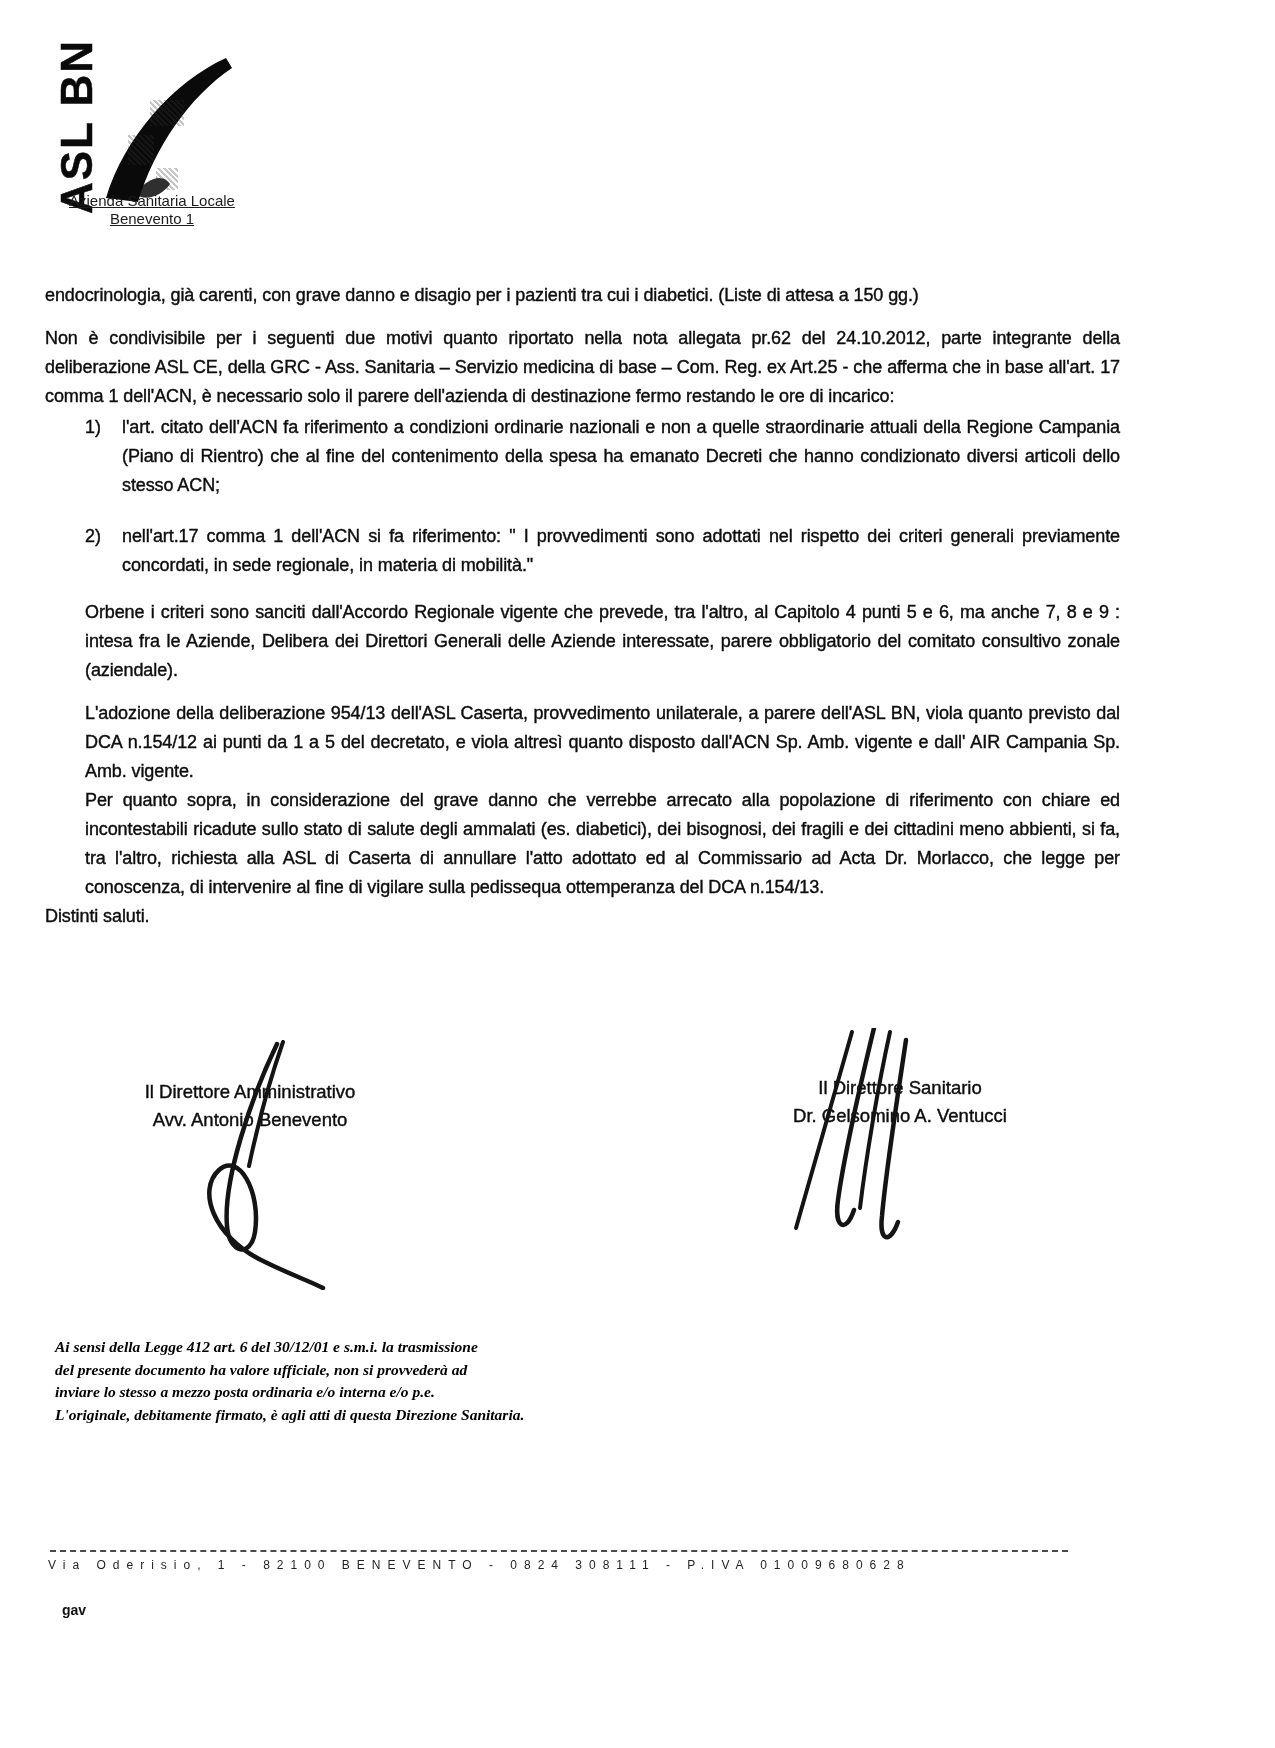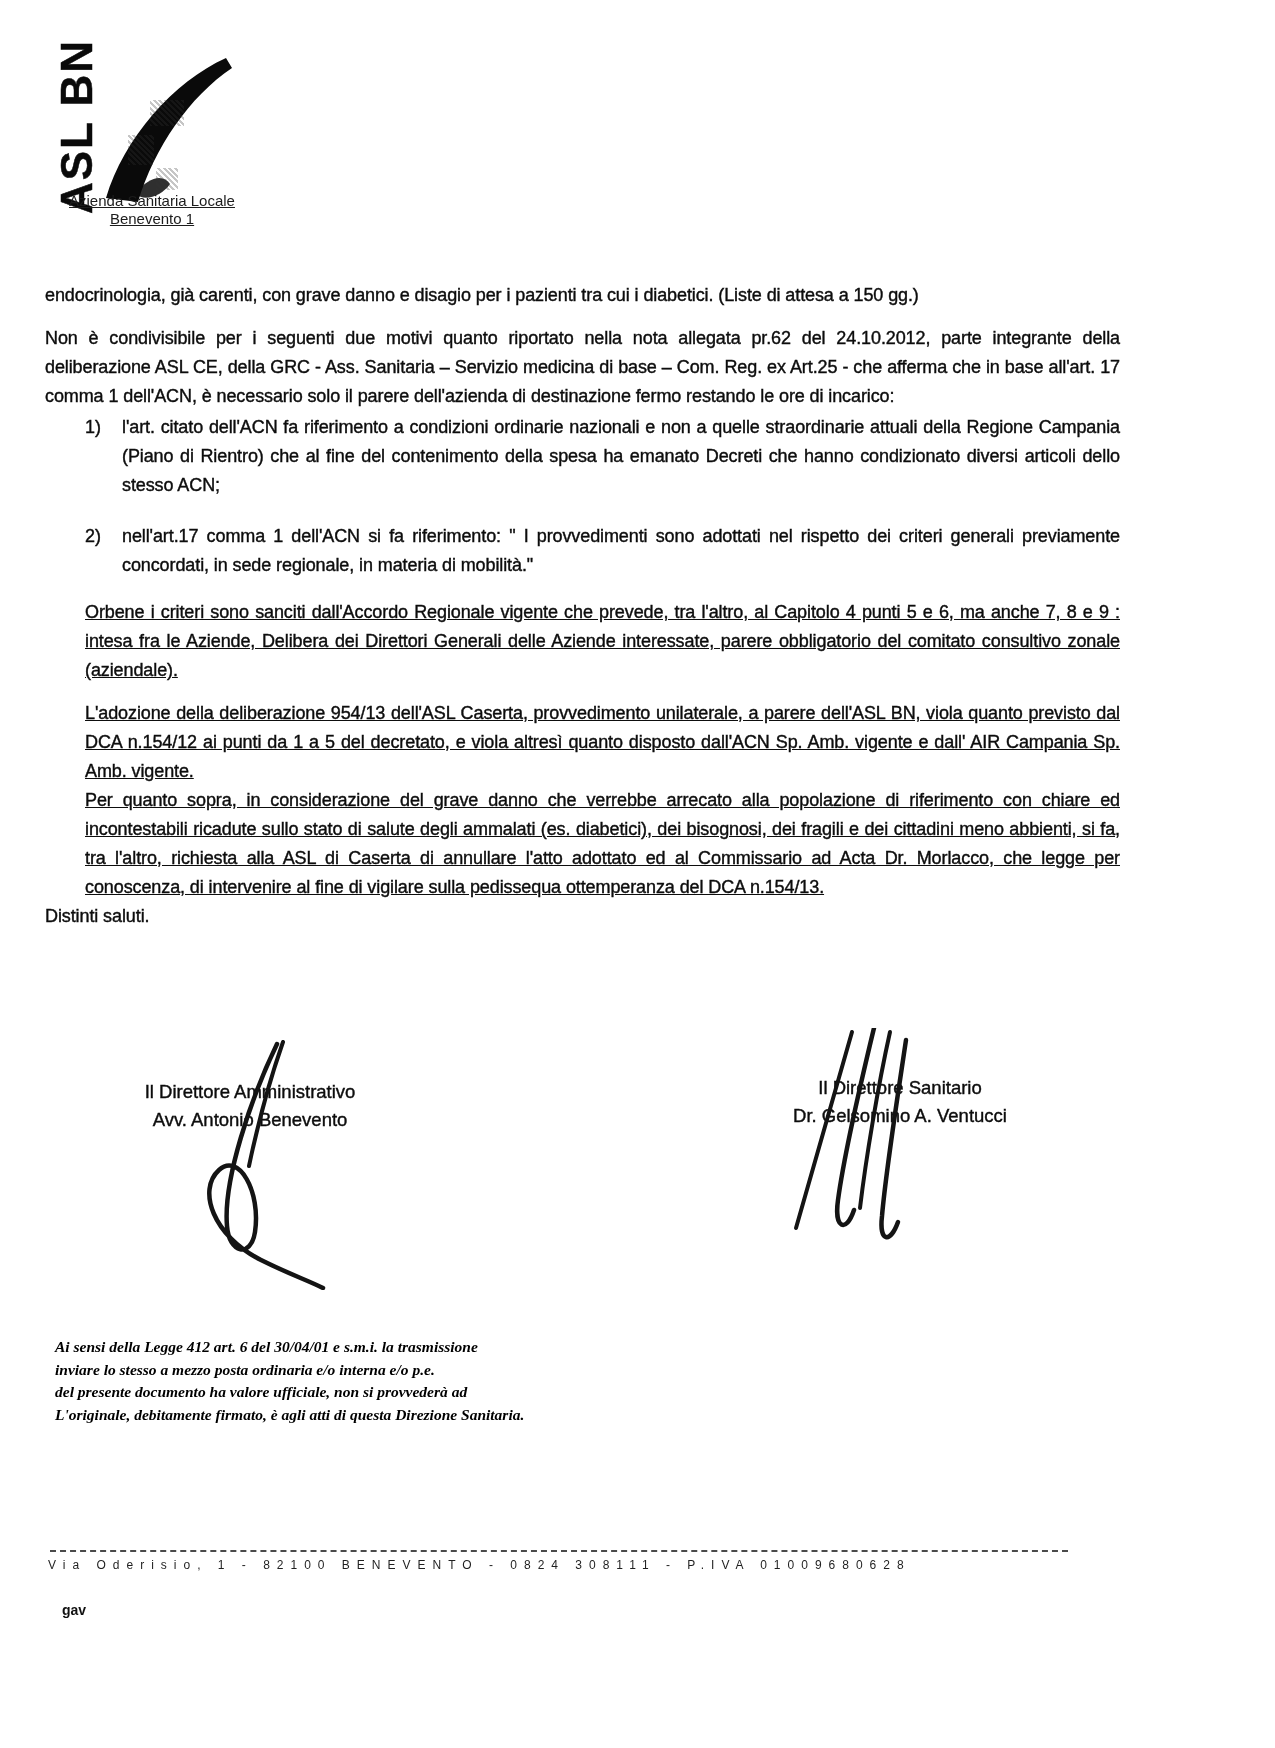--- a/index.html
+++ b/index.html
@@ -31,21 +31,21 @@
   
   .bodytext{
     position:absolute;left:45px;top:238px;width:1075px;
     font-size:18px;line-height:29px;letter-spacing:-0.1px;
     color:#0d0d0d;text-align:justify;margin-top:43px;
     -webkit-text-stroke:0.4px #0d0d0d;
   }
   .bodytext p{margin:0;}
   .gap14{margin-top:14px !important;}
   .gap18{margin-top:18px !important;}
-  .indent{margin-left:40px !important;width:1035px;text-decoration:underline;}
+  .indent{margin-left:40px !important;width:1035px;}
   .list{margin:2px 0 0 40px;}
   .li{display:flex;}
   .li + .li{margin-top:22px;}
   .li-num{width:37px;flex:none;}
   .li-text{flex:1;text-align:justify;}
   .closing{margin-top:16px;margin-left:40px;}
   
   .sig-block{position:absolute;text-align:center;font-size:18.5px;line-height:28px;color:#0d0d0d;-webkit-text-stroke:0.4px #0d0d0d;}
   .sig-left{left:105px;top:1078px;width:290px;}
   .sig-right{left:745px;top:1074px;width:310px;}
@@ -124,23 +124,23 @@
     <div>Dr. Gelsomino A. Ventucci</div>
   </div>
   <svg class="sig-svg sig-svg-right" width="150" height="250" viewBox="0 0 150 250">
     <path d="M64,4 L8,200" fill="none" stroke="#141414" stroke-width="4" stroke-linecap="round"></path>
     <path d="M86,0 C72,58 56,128 50,172 C46,200 58,206 66,182" fill="none" stroke="#141414" stroke-width="4.5" stroke-linecap="round"></path>
     <path d="M102,4 C90,58 78,130 72,180" fill="none" stroke="#141414" stroke-width="4" stroke-linecap="round"></path>
     <path d="M118,12 C110,66 98,142 94,188 C91,214 102,216 110,194" fill="none" stroke="#141414" stroke-width="4.5" stroke-linecap="round"></path>
   </svg>
 
   <div class="legal">
-    <div>Ai sensi della Legge 412 art. 6 del 30/04/01 e s.m.i. la trasmissione</div>
+    <div>Ai sensi della Legge 412 art. 6 del 30/12/01 e s.m.i. la trasmissione</div>
+    <div>del presente documento ha valore ufficiale, non si provvederà ad</div>
     <div>inviare lo stesso a mezzo posta ordinaria e/o interna e/o p.e.</div>
-    <div>del presente documento ha valore ufficiale, non si provvederà ad</div>
     <div>L'originale, debitamente firmato, è agli atti di questa Direzione Sanitaria.</div>
   </div>
 
   <div class="foot-rule"></div>
   <div class="foot-line">Via Oderisio, 1 - 82100 BENEVENTO - 0824 308111 - P.IVA 01009680628</div>
   <div class="foot-initials">gav</div>
 
 </div>
 
 </body></html>

